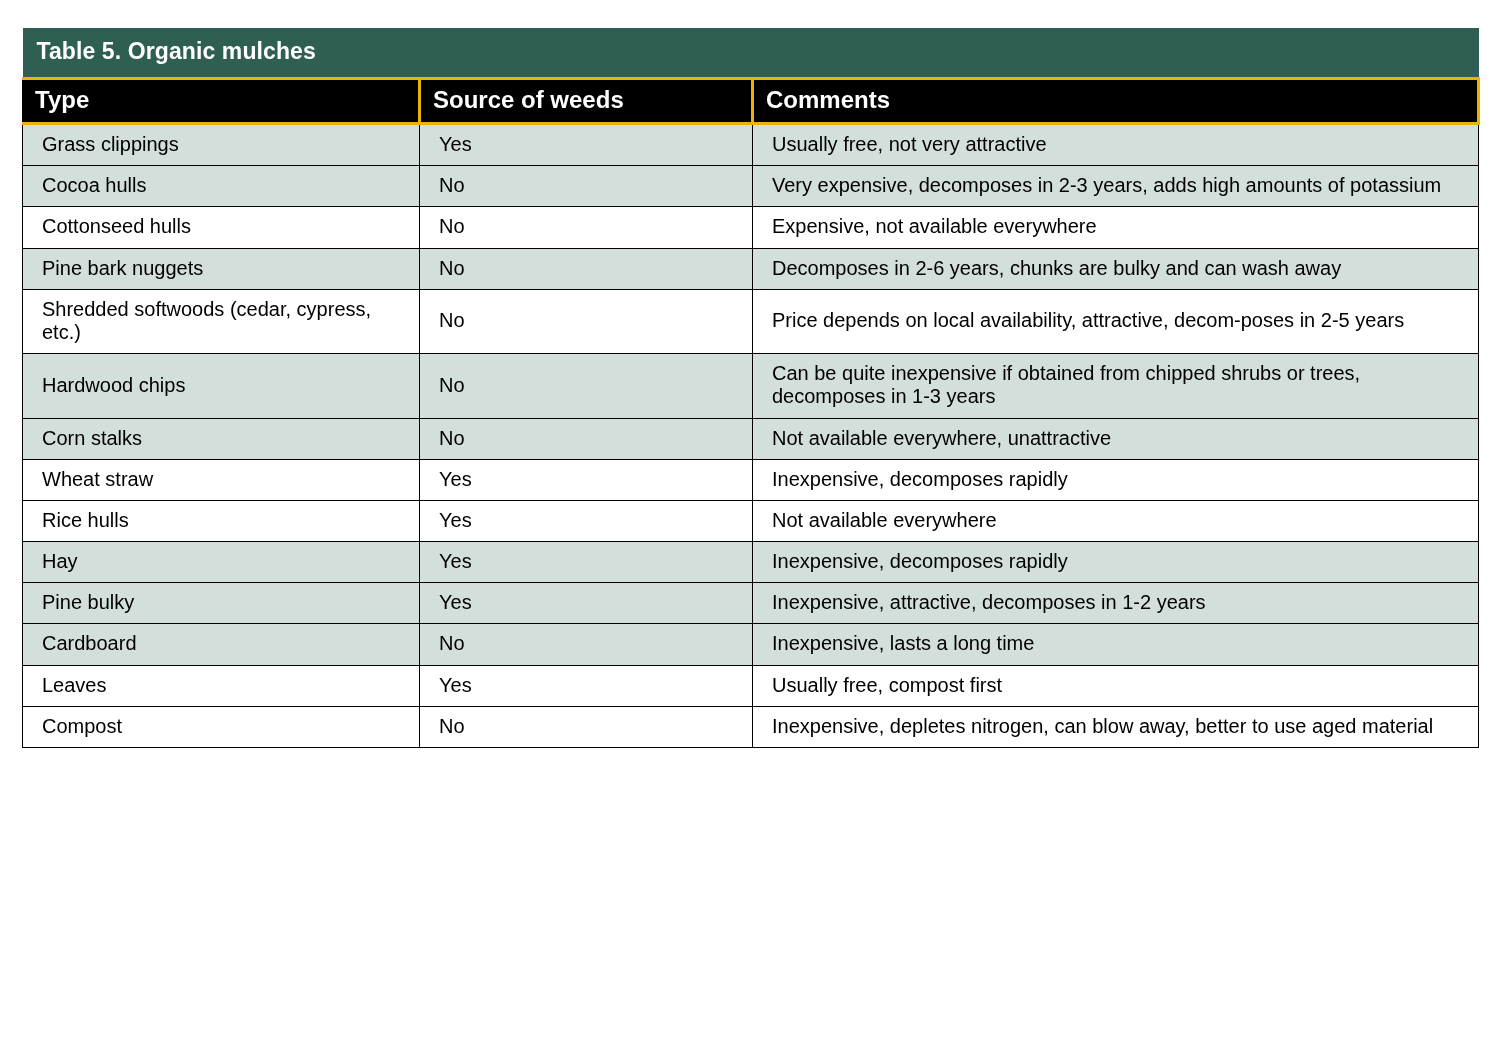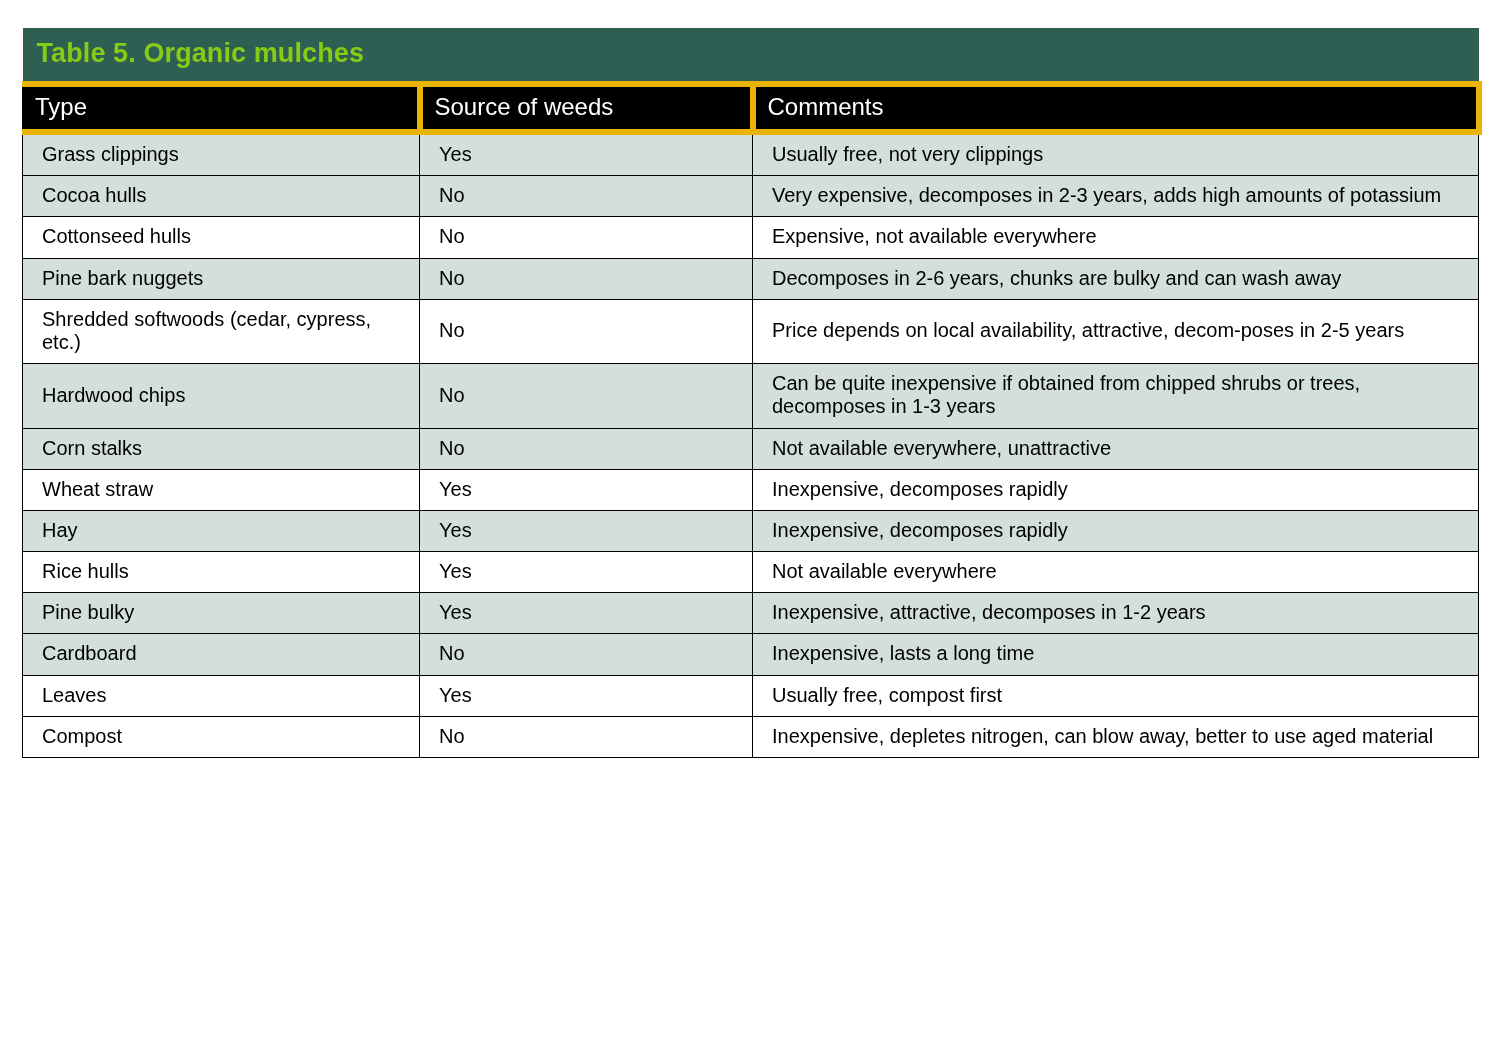--- a/index.html
+++ b/index.html
@@ -26,37 +26,37 @@
     width: 1456px;
   }
   
   col.c-type { width: 397px; }
   col.c-source { width: 333px; }
   col.c-comments { width: 726px; }
 
   
   tr.title-row td {
     background: #2f5e53;
-    color: #84cc16;
-    font-size: 27px;
+    color: #ffffff;
+    font-size: 23px;
     font-weight: bold;
     padding: 10px 14px 12px 14px;
     border: none;
     letter-spacing: 0.1px;
   }
 
   
   tr.header-row th {
     background: #000000;
     color: #ffffff;
     font-size: 24px;
-    font-weight: normal;
+    font-weight: bold;
     text-align: left;
     padding: 6px 12px 8px 12px;
-    border: 6px solid #eab308;
+    border: 3px solid #eab308;
     vertical-align: middle;
   }
   tr.header-row th.first { border-left: 1px solid #000000; }
 
   
   table.mulch-table td.cell {
     border: 1.5px solid #000000;
     font-size: 20px;
     line-height: 1.16;
     padding: 8px 12px 9px 19px;
@@ -82,21 +82,21 @@
         <td colspan="3">Table 5. Organic mulches</td>
       </tr>
       <tr class="header-row">
         <th class="first">Type</th>
         <th>Source of weeds</th>
         <th>Comments</th>
       </tr>
     <tr class="body-row shade">
           <td class="cell">Grass clippings</td>
           <td class="cell">Yes</td>
-          <td class="cell">Usually free, not very clippings</td>
+          <td class="cell">Usually free, not very attractive</td>
         </tr>
         <tr class="body-row shade">
           <td class="cell">Cocoa hulls</td>
           <td class="cell">No</td>
           <td class="cell">Very expensive, decomposes in 2-3 years, adds high amounts of potassium</td>
         </tr>
         <tr class="body-row">
           <td class="cell">Cottonseed hulls</td>
           <td class="cell">No</td>
           <td class="cell">Expensive, not available everywhere</td>
@@ -119,29 +119,29 @@
         <tr class="body-row shade">
           <td class="cell">Corn stalks</td>
           <td class="cell">No</td>
           <td class="cell">Not available everywhere, unattractive</td>
         </tr>
         <tr class="body-row">
           <td class="cell">Wheat straw</td>
           <td class="cell">Yes</td>
           <td class="cell">Inexpensive, decomposes rapidly</td>
         </tr>
+        <tr class="body-row">
+          <td class="cell">Rice hulls</td>
+          <td class="cell">Yes</td>
+          <td class="cell">Not available everywhere</td>
+        </tr>
         <tr class="body-row shade">
           <td class="cell">Hay</td>
           <td class="cell">Yes</td>
           <td class="cell">Inexpensive, decomposes rapidly</td>
-        </tr>
-        <tr class="body-row">
-          <td class="cell">Rice hulls</td>
-          <td class="cell">Yes</td>
-          <td class="cell">Not available everywhere</td>
         </tr>
         <tr class="body-row shade">
           <td class="cell">Pine bulky</td>
           <td class="cell">Yes</td>
           <td class="cell">Inexpensive, attractive, decomposes in 1-2 years</td>
         </tr>
         <tr class="body-row shade">
           <td class="cell">Cardboard</td>
           <td class="cell">No</td>
           <td class="cell">Inexpensive, lasts a long time</td>

